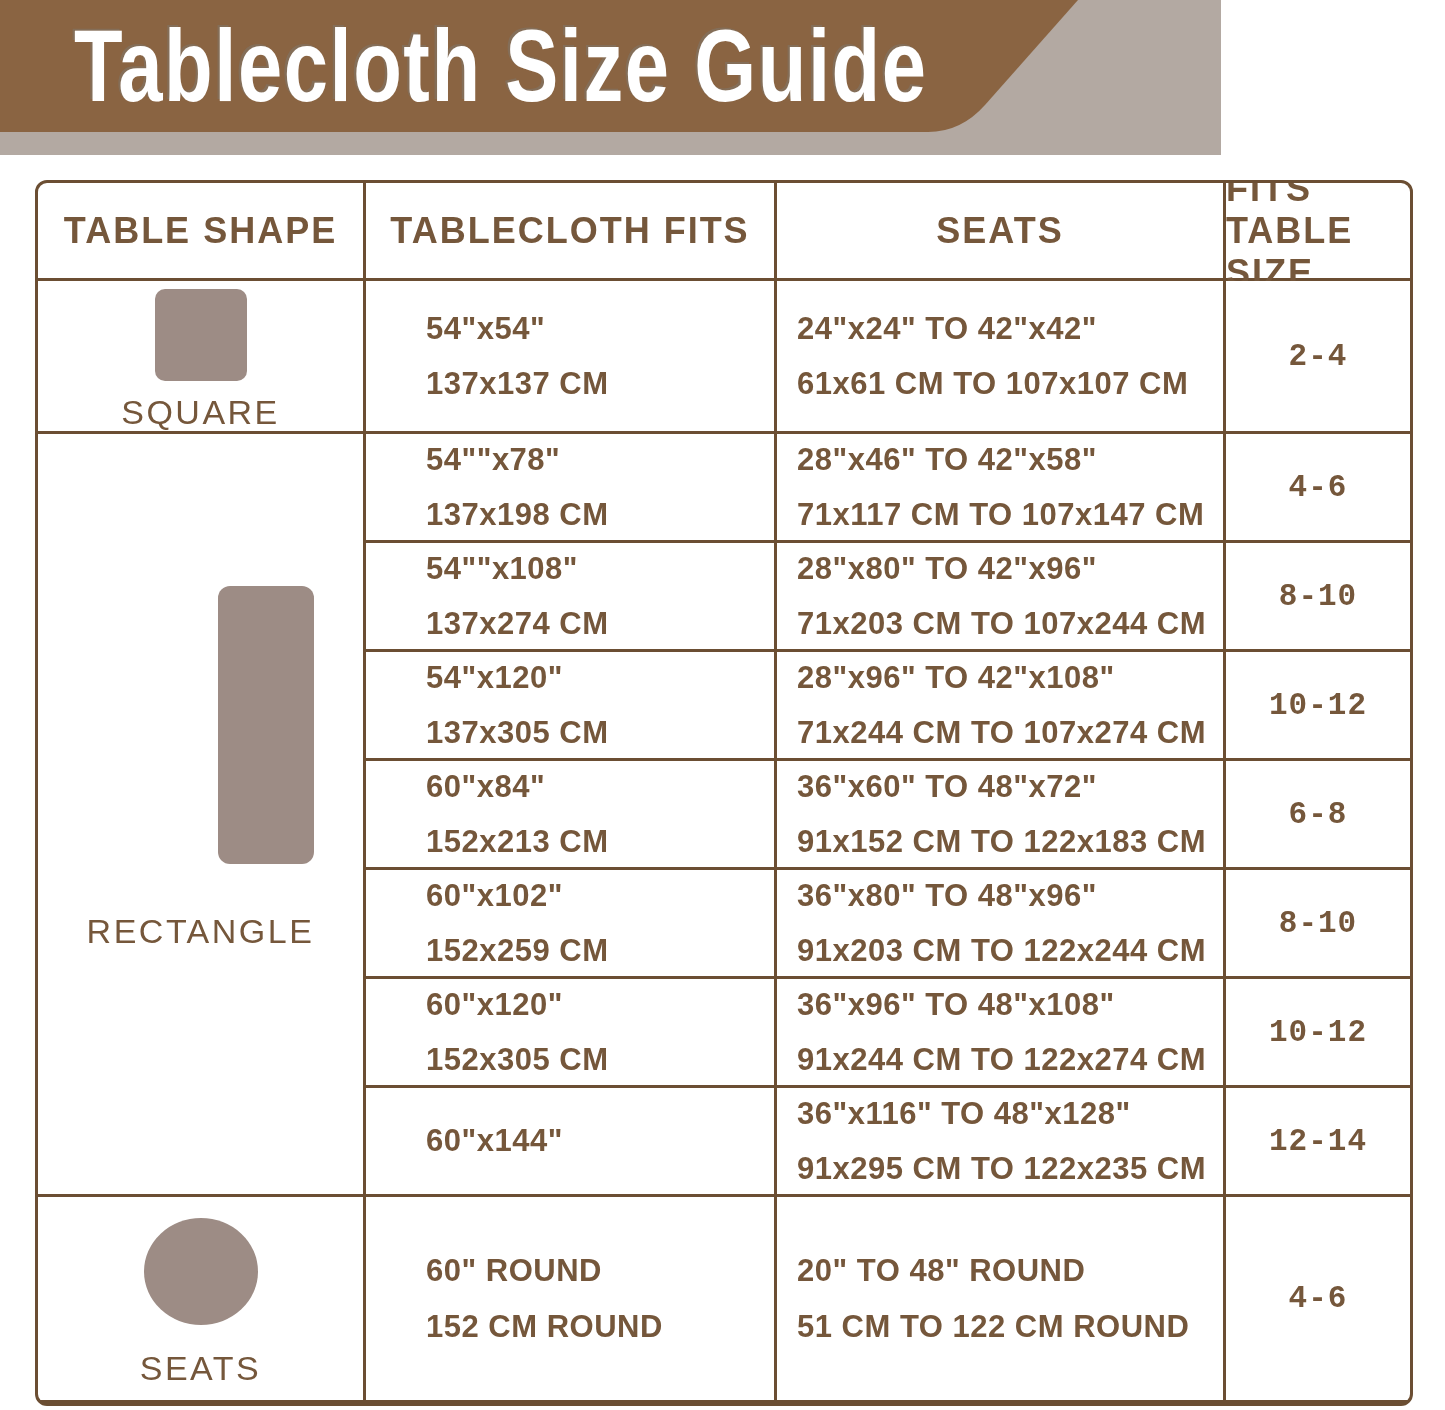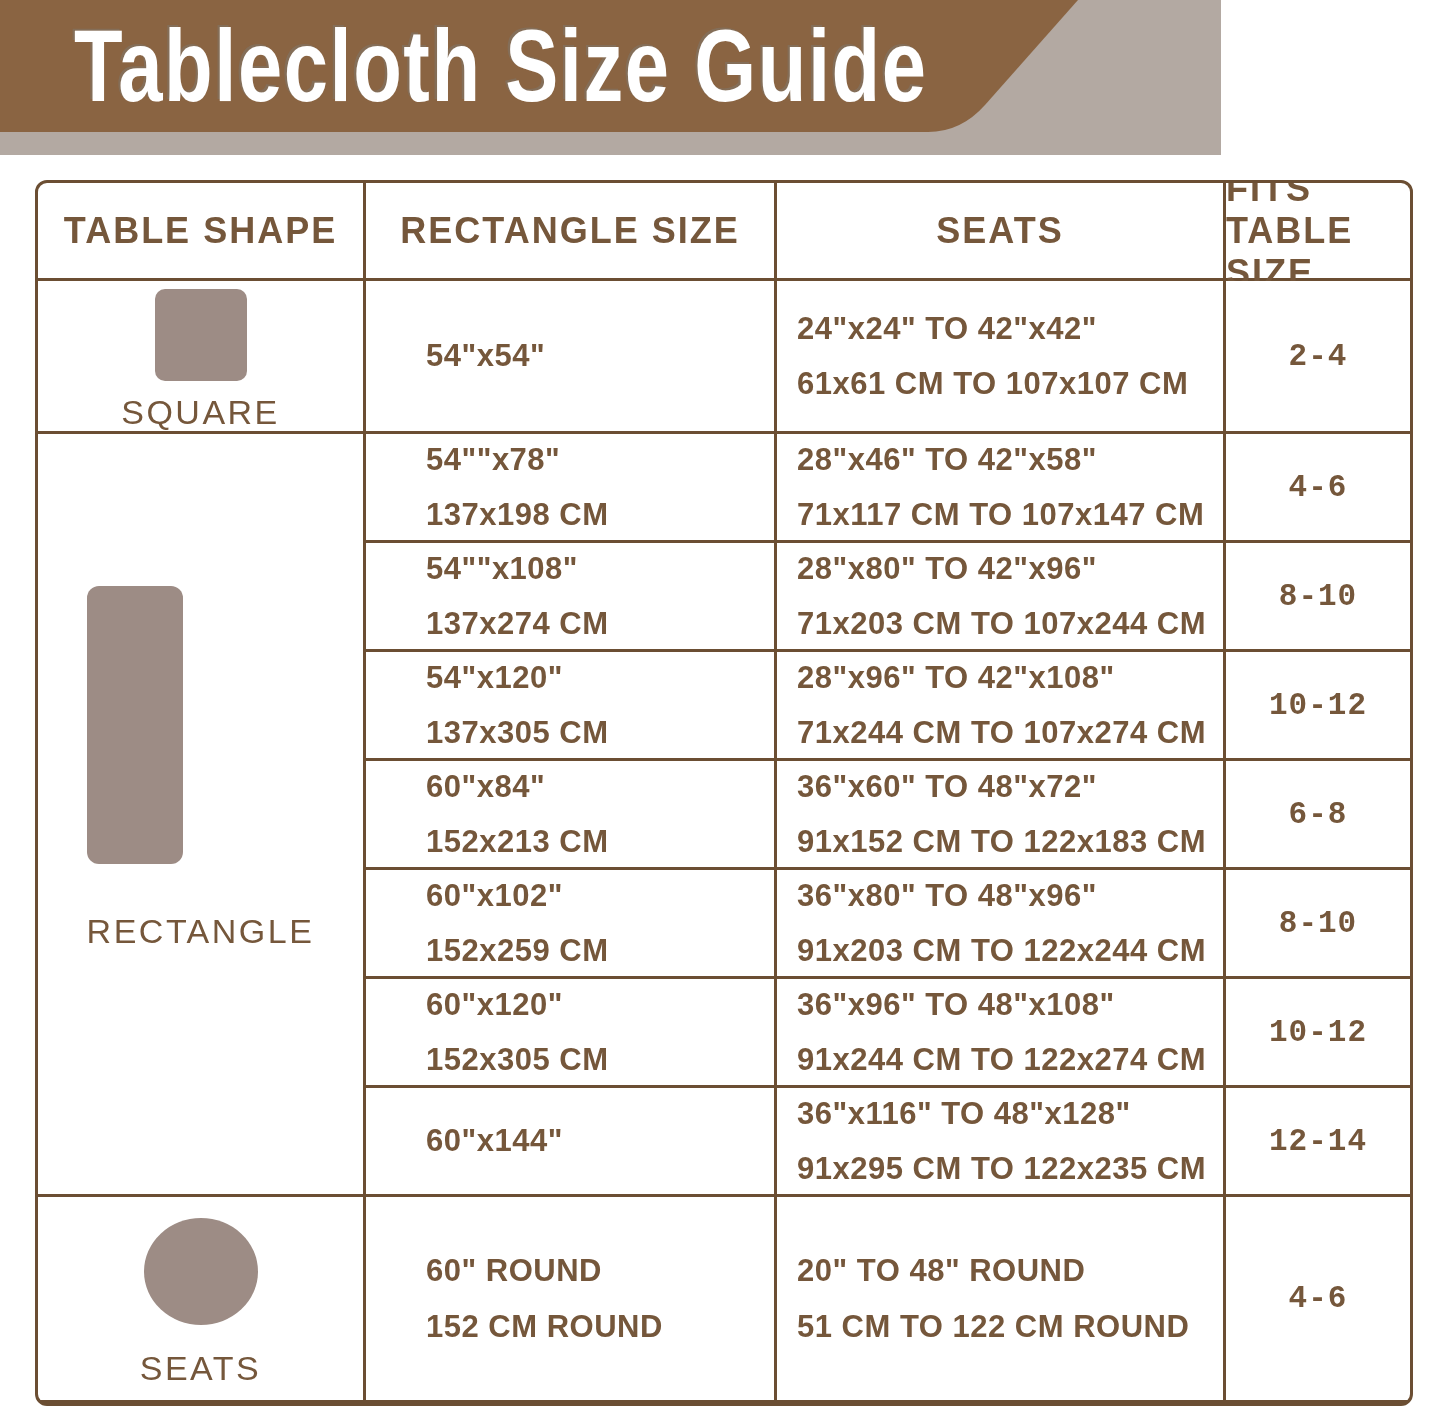--- a/index.html
+++ b/index.html
@@ -44,50 +44,51 @@
   .seats{font-size:31px;font-weight:700;letter-spacing:1px;font-family:Liberation Mono, monospace;}
 
   .shape-cell{gap:0;}
   .shape-label{font-size:34px;font-weight:400;letter-spacing:2.5px;color:var(--text-brown);}
   .shape{background:var(--shape-fill);}
   .shape-square{width:92px;height:92px;border-radius:10px;margin-bottom:12px;}
   .shape-rect{width:96px;height:278px;border-radius:12px;margin-bottom:48px;}
   .shape-circle{width:114px;height:107px;border-radius:50%;margin-bottom:24px;}
 
   .cell-rect-shape{grid-row:3 / span 7;grid-column:1;transform:none;}
-  .cell-rect-shape .inner{transform:translateY(-46px);display:flex;flex-direction:column;align-items:flex-start;}
+  .cell-rect-shape .inner{transform:translateY(-46px);display:flex;flex-direction:column;align-items:flex-end;}
   .cell-square-shape .inner,.cell-round-shape .inner{display:flex;flex-direction:column;align-items:center;transform:translateY(4px);}
 </style>
 </head>
 <body>
 
 <div class="stage">
 
   <div class="hero">
     <svg class="banner-svg" width="1445" height="132" viewBox="0 0 1445 132">
       <path d="M0 0 H1078 L985 105 Q961 132 928 132 H0 Z" fill="var(--banner-brown)"></path>
     </svg>
     <div class="banner-title">Tablecloth Size Guide</div>
   </div>
 
   <div class="size-table">
 
     <div class="cell hdr">TABLE SHAPE</div>
-    <div class="cell hdr">RECTANGLE SIZE</div>
+    <div class="cell hdr">TABLECLOTH FITS</div>
     <div class="cell hdr">SEATS</div>
     <div class="cell hdr">FITS TABLE SIZE</div>
 
     <div class="cell shape-cell cell-square-shape">
       <div class="inner">
         <div class="shape shape-square"></div>
         <div class="shape-label">SQUARE</div>
       </div>
     </div>
     <div class="cell size">
       <div class="line">54"x54"</div>
+      <div class="line">137x137 CM</div>
     </div>
     <div class="cell fits">
       <div class="line">24"x24" TO 42"x42"</div>
       <div class="line">61x61 CM TO 107x107 CM</div>
     </div>
     <div class="cell seats">2-4</div>
 
     <div class="cell shape-cell cell-rect-shape">
       <div class="inner">
         <div class="shape shape-rect"></div>

